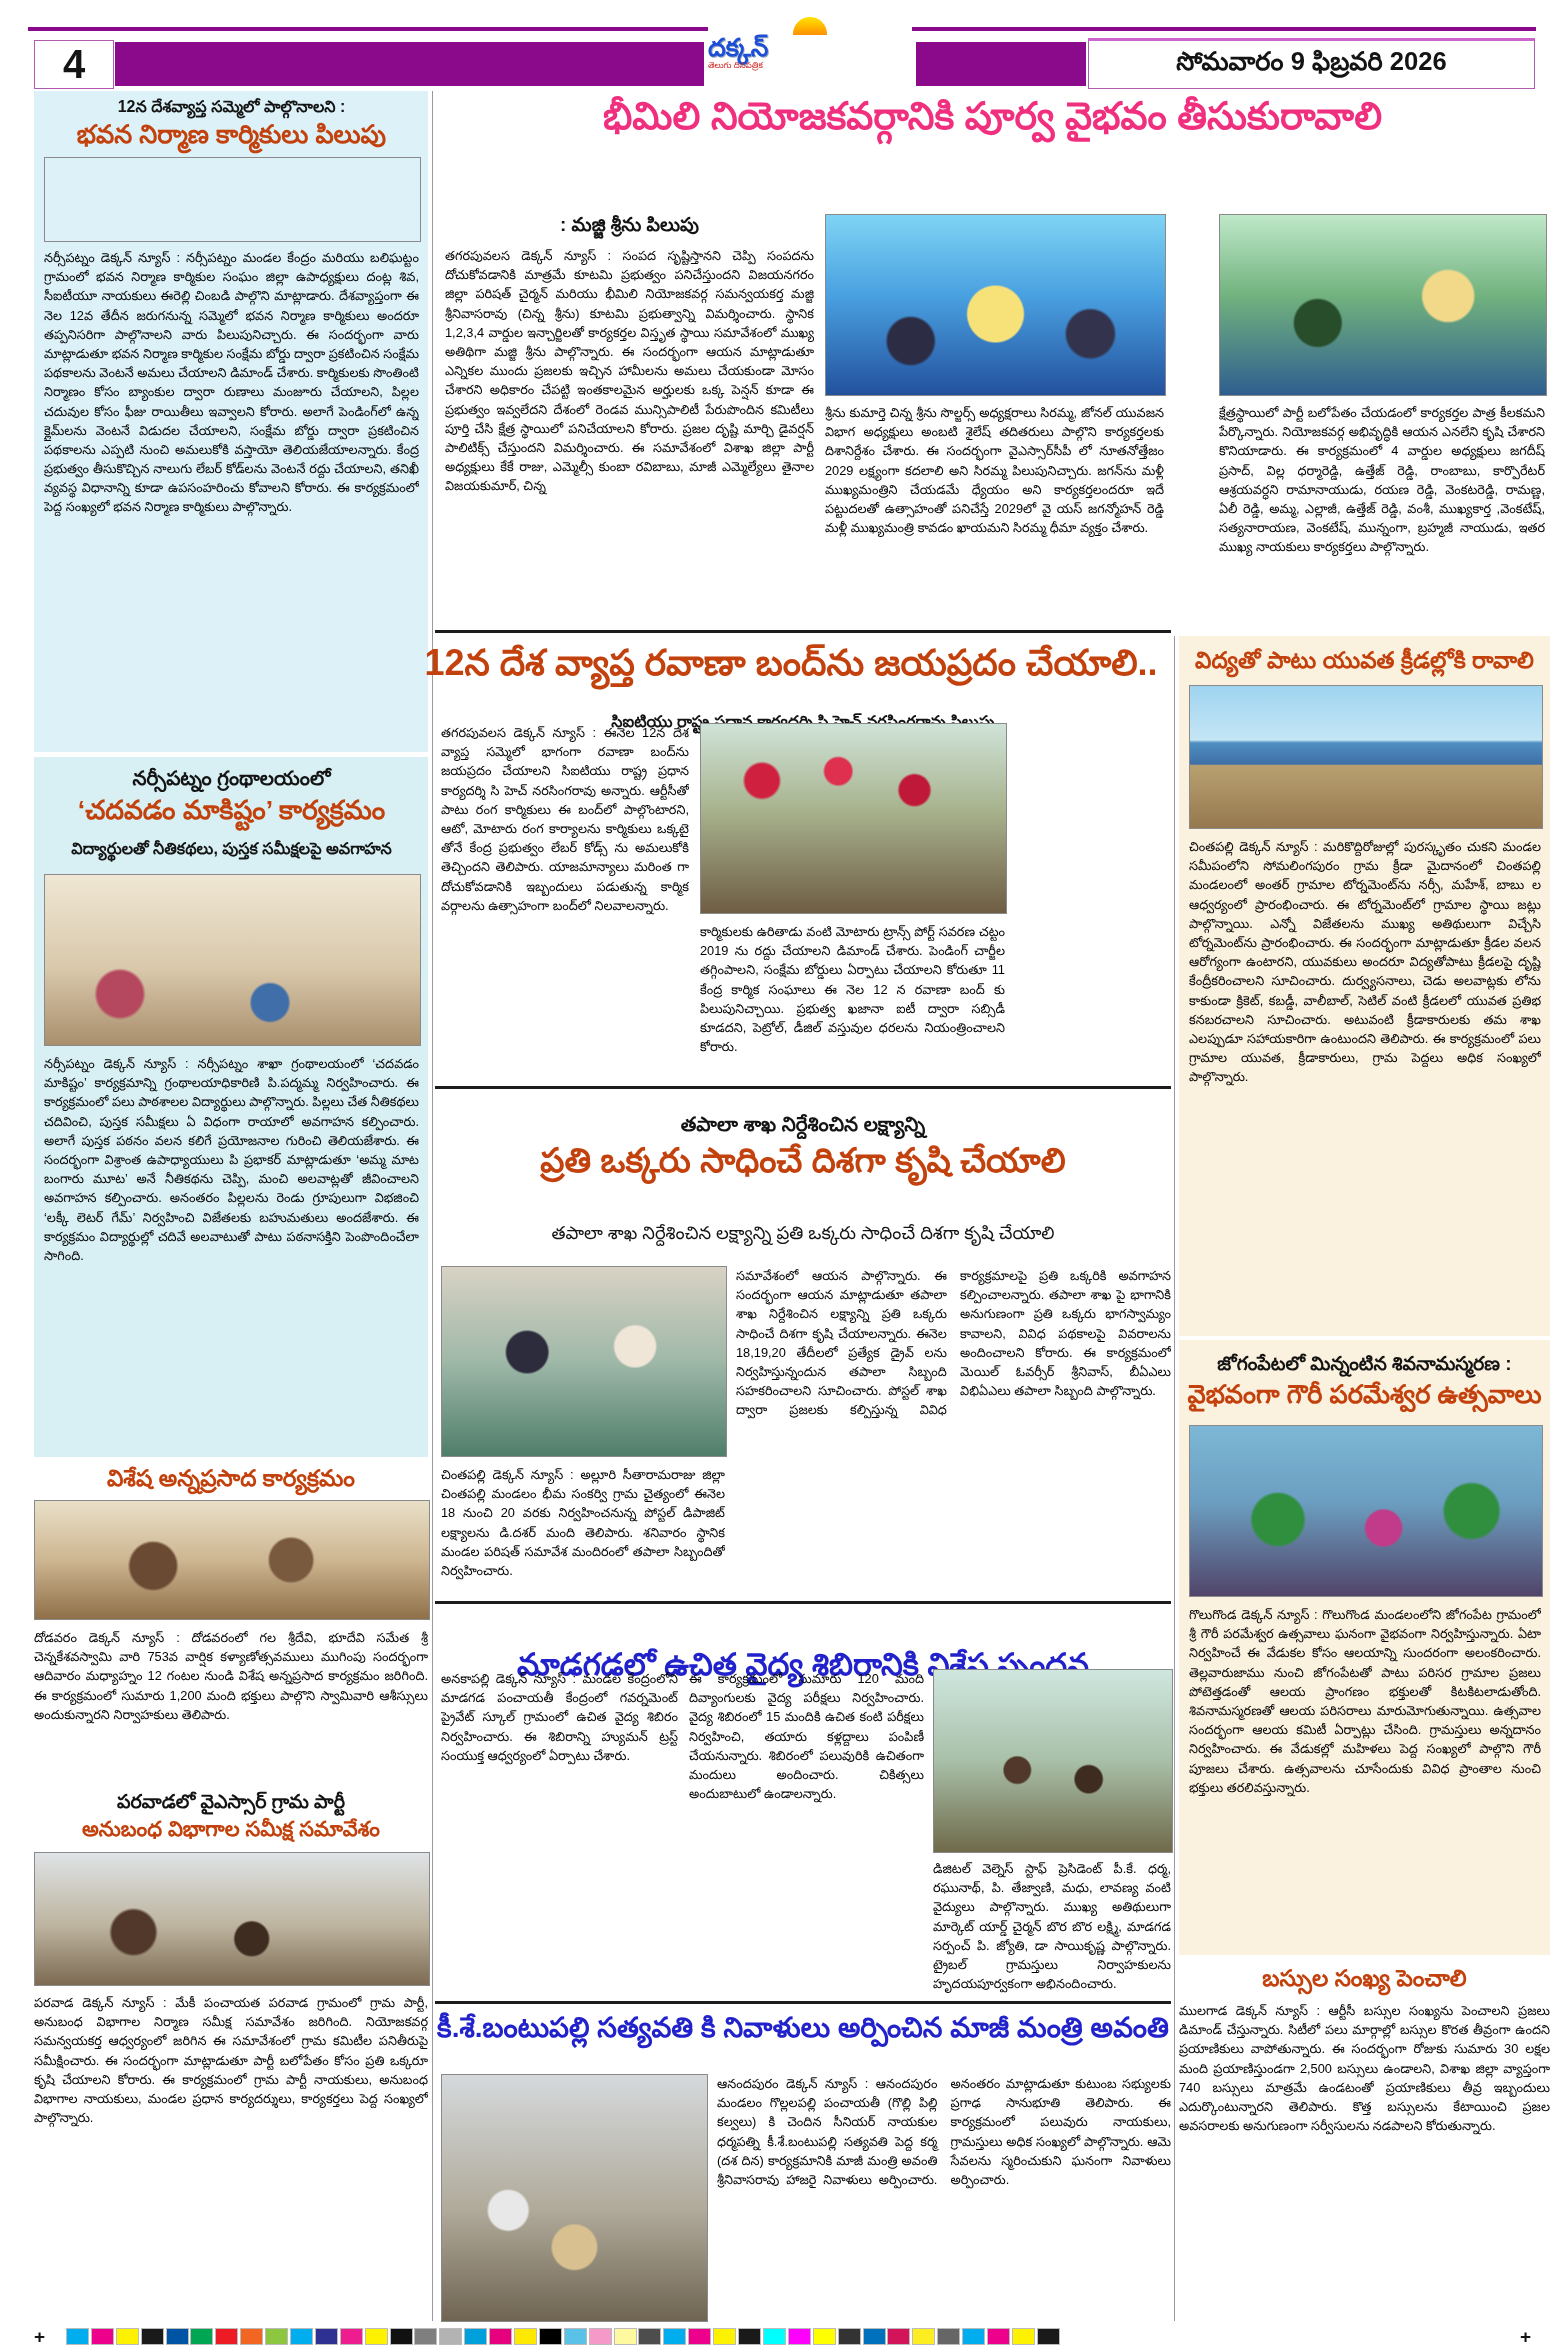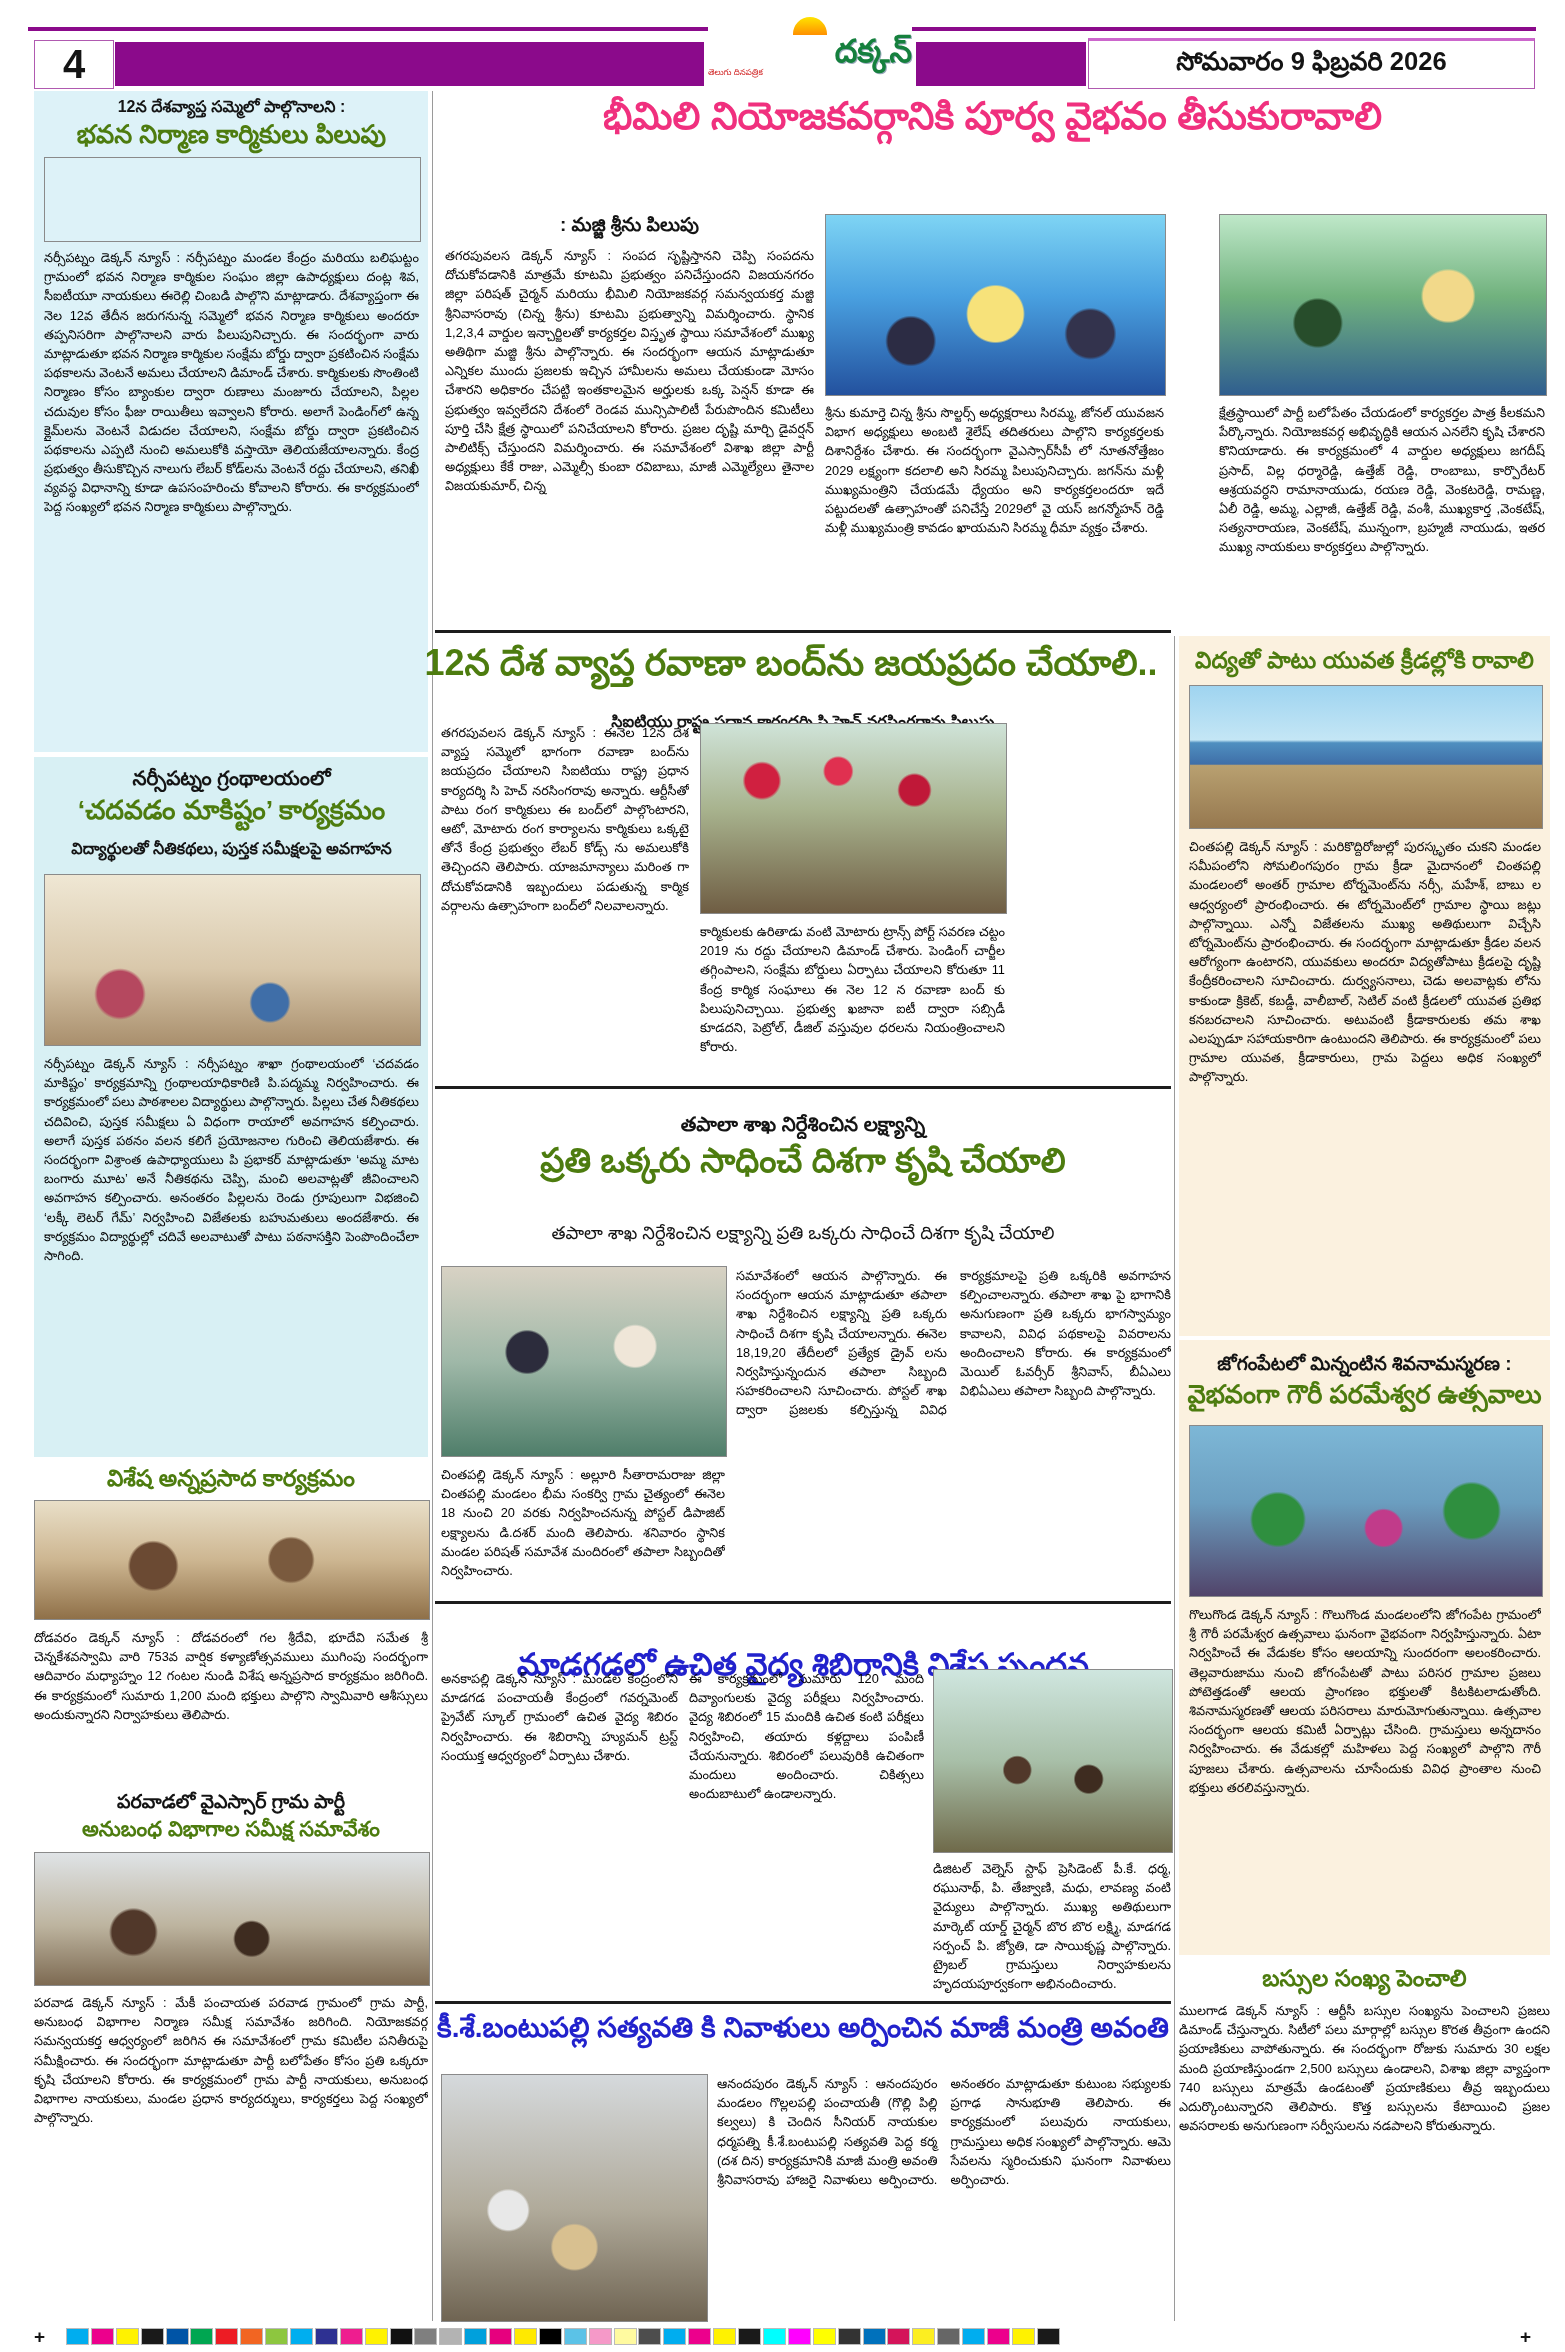--- a/index.html
+++ b/index.html
@@ -1,20 +1,20 @@
 <!DOCTYPE html>
 <html style="font-size:15px"><head>
 <meta charset="utf-8">
 <style>
   html,body{margin:0;padding:0;background:#e8e8e8;}
   .page{position:relative;width:1565px;height:2353px;background:#ffffff;overflow:hidden;
         font-family:"Liberation Sans","DejaVu Sans",sans-serif;color:#141414;}
   .abs{position:absolute;}
   .purplebar{background:#8b0a8b;}
-  .hd{font-weight:bold;text-align:center;color:#4d7c0f;}
+  .hd{font-weight:bold;text-align:center;color:#c2410c;}
   .bt{font-size:12.8px;line-height:1.5;text-align:justify;color:#000000;overflow:hidden;}
   .kicker{font-weight:bold;text-align:center;}
   .photo{position:absolute;border:0.9px solid #8a8a8a;}
   .ph-crowd{background:
      radial-gradient(circle at 18% 62%, #4f3categories 0, transparent 0),
      radial-gradient(circle at 15% 55%, #51382a 0 6.6px, transparent 7.6px),
      radial-gradient(circle at 40% 50%, #3e2c20 0 6.6px, transparent 7.6px),
      radial-gradient(circle at 70% 52%, #54392b 0 6.6px, transparent 7.6px),
      linear-gradient(180deg,#d9e6ec 0%,#c9b697 40%,#9a7a58 78%,#6f5238 100%);}
   .ph-stage-blue{background:
@@ -61,21 +61,21 @@
   .ph-memorial{background:
      radial-gradient(circle at 50% 70%, #d8c090 0 10%, transparent 11%),
      radial-gradient(circle at 25% 55%, #e8e8e8 0 8%, transparent 9%),
      linear-gradient(180deg,#d5d9dc 0%,#b0aa9a 55%,#6f6452 100%);}
   .rule-v{background:#9a9a9a;width:0.9px;}
   .rule-h{background:#1c1c1c;height:2.8px;}
   .patchrow{display:flex;gap:1.9px;align-items:center;}
   .patch{width:21px;height:15px;border:0.9px solid #bbb;}
   .sun{width:34px;height:18px;border-radius:34px 34px 0 0;
        background:linear-gradient(180deg,#ffe400,#ff9000);margin:0 auto;}
-  .masttitle{color:#15803d;font-weight:bold;font-size:32px;line-height:1;text-align:right;
+  .masttitle{color:#1d4ed8;font-weight:bold;font-size:25px;line-height:1;text-align:left;
              text-shadow:0.9px 0.9px 0 #9ab;}
   .masttag{color:#d02020;font-size:8.5px;text-align:left;}
 </style>
 </head>
 <body>
 
 <div class="page">
 
   <div class="abs purplebar" style="left:28px;top:26.5px;width:1508px;height:4.7px;"></div>
 

